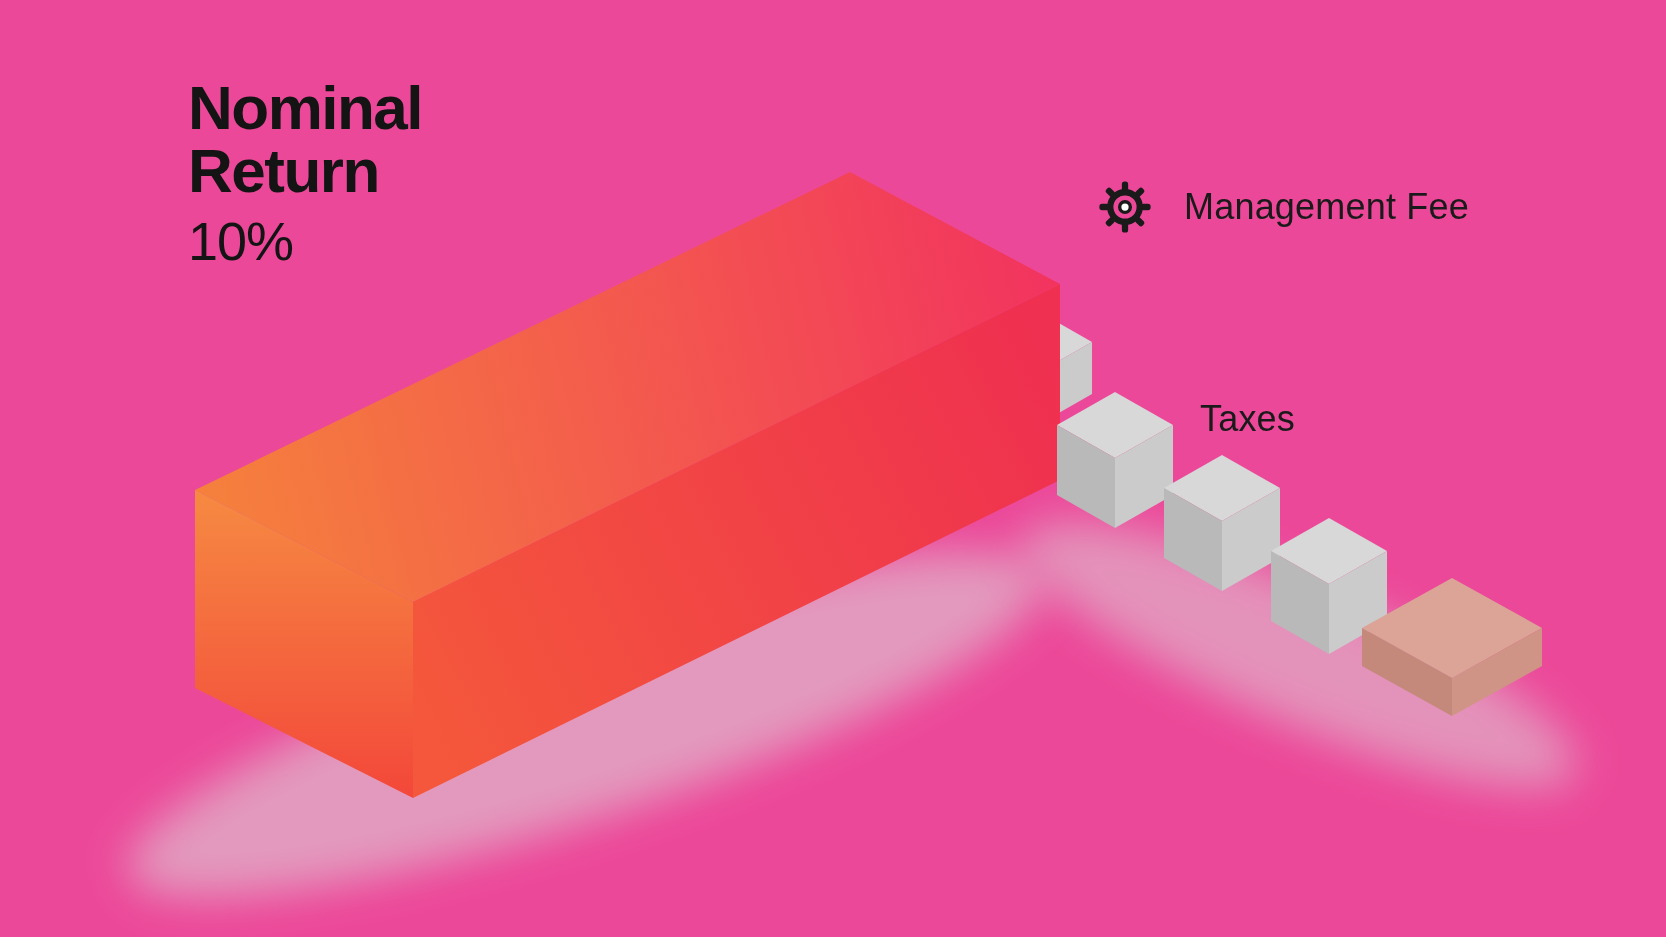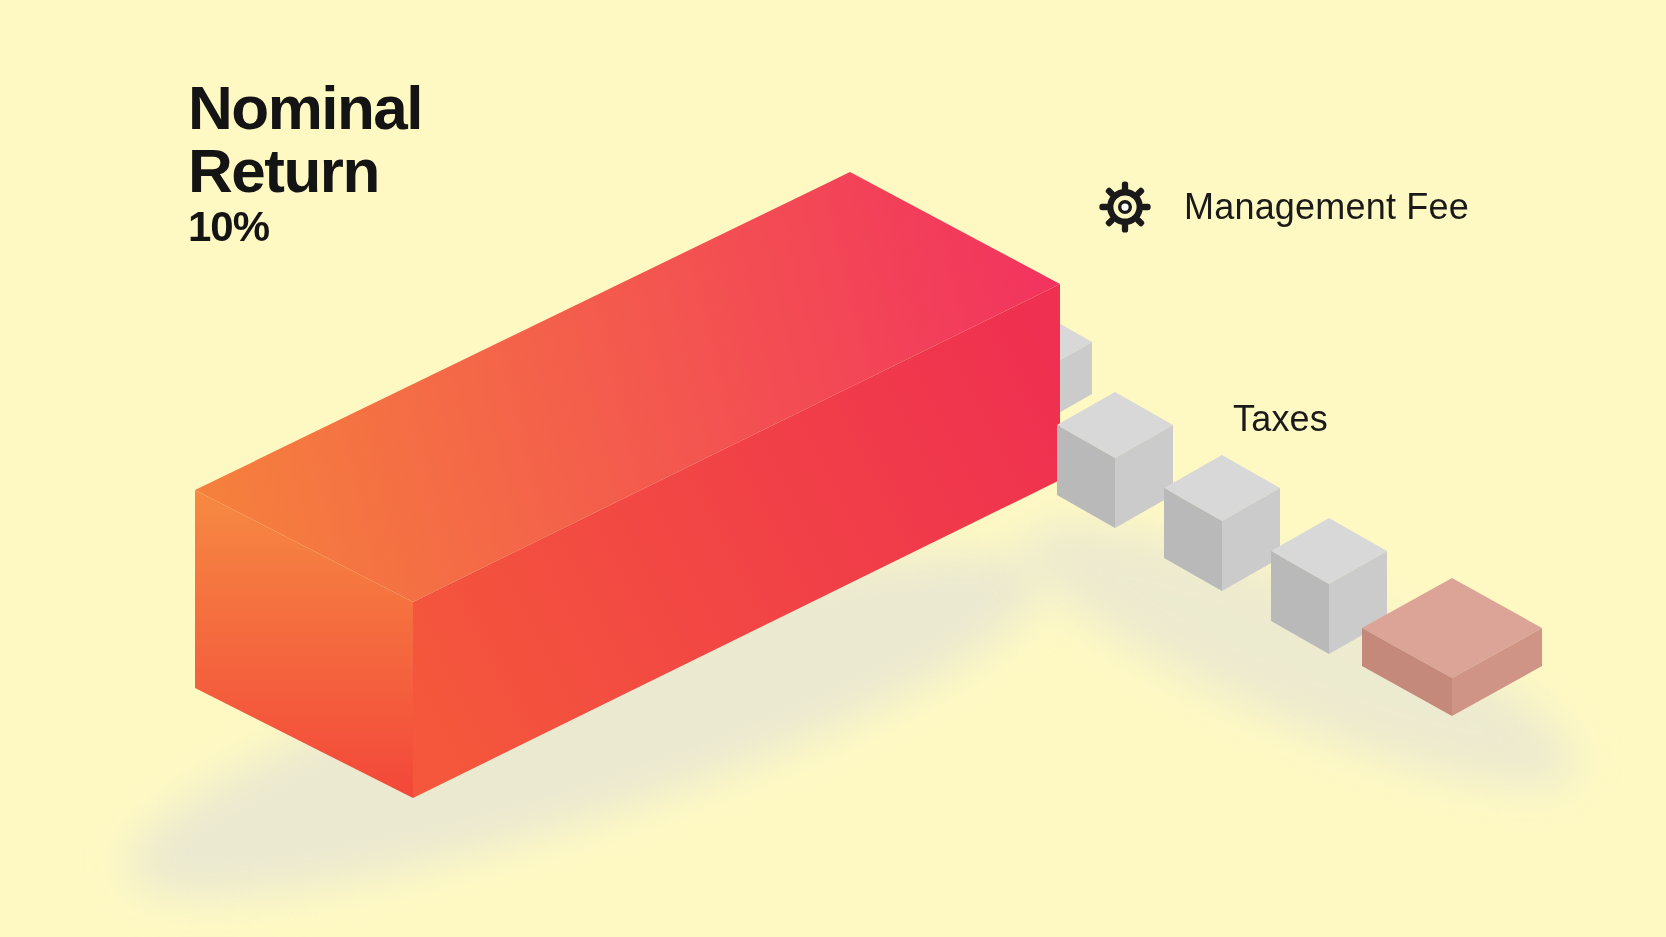--- a/index.html
+++ b/index.html
@@ -4,21 +4,21 @@
 <style>
   html, body {
     margin: 0;
     padding: 0;
     background: #ffffff;
   }
   .stage {
     position: relative;
     width: 1666px;
     height: 937px;
-    background: #fef9c3;
+    background: #ec4899;
     overflow: hidden;
     font-family: "Liberation Sans", sans-serif;
     color: #161616;
   }
   .art {
     position: absolute;
     inset: 0;
     width: 1666px;
     height: 937px;
   }
@@ -28,24 +28,24 @@
     top: 76px;
   }
   .title-line {
     font-size: 62px;
     font-weight: 700;
     line-height: 1.02;
     letter-spacing: -1.5px;
     color: #141414;
   }
   .title-value {
-    font-size: 42px;
-    font-weight: 700;
+    font-size: 54px;
+    font-weight: 400;
     letter-spacing: -1px;
-    margin-top: 1px;
+    margin-top: 8px;
     color: #141414;
   }
   .legend-row {
     position: absolute;
     display: flex;
     align-items: center;
     gap: 30px;
   }
   .legend-row .icon-box {
     flex: 0 0 auto;
@@ -53,21 +53,21 @@
   }
   .legend-label {
     font-size: 36px;
     font-weight: 400;
     letter-spacing: 0.2px;
     color: #1a1a1a;
     white-space: nowrap;
   }
   .row-management { left: 1096px; top: 178px; }
   .row-transaction { left: 1124px; top: 276px; }
-  .row-taxes { left: 1233px; top: 398px; }
+  .row-taxes { left: 1200px; top: 398px; }
   .result-label {
     position: absolute;
     left: 1130px;
     top: 698px;
     font-size: 37px;
     font-weight: 400;
     color: #141414;
     white-space: nowrap;
   }
   .result-label strong {

